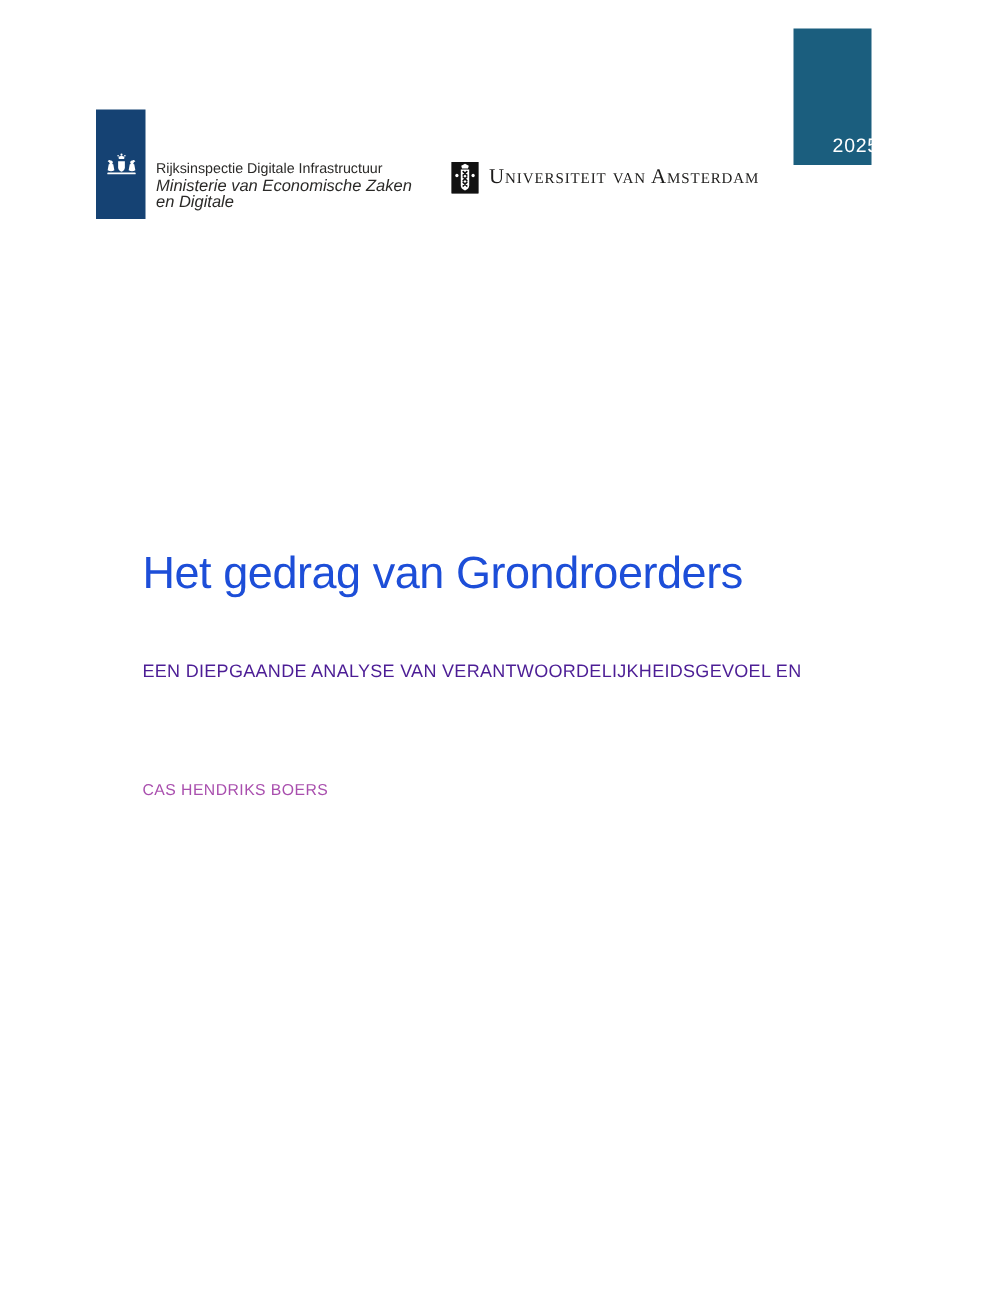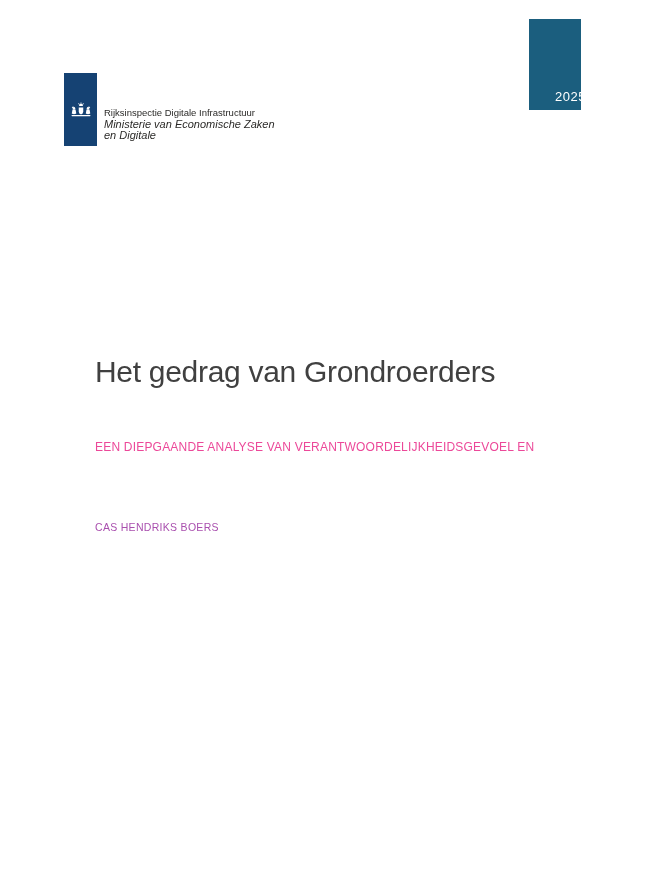--- a/index.html
+++ b/index.html
@@ -97,37 +97,37 @@
     font-size: 14px;
     letter-spacing: 0.6px;
     color: #1c1b1a;
     white-space: nowrap;
   }
 
   
   .cover-title {
     position: absolute;
     left: 95px;
-    top: 355px;
+    top: 366px;
     margin: 0;
     font-family: "Liberation Sans", sans-serif;
     font-weight: 400;
     font-size: 30px;
     letter-spacing: -0.3px;
-    color: #404040;
+    color: #1d4ed8;
     white-space: nowrap;
   }
   .cover-subtitle {
     position: absolute;
     left: 95px;
     top: 439px;
     font-size: 12px;
     line-height: 16px;
     letter-spacing: 0.2px;
-    color: #ec4899;
+    color: #4c1d95;
     width: 460px;
   }
   .cover-author {
     position: absolute;
     left: 95px;
     top: 475px;
     font-size: 10.5px;
     letter-spacing: 0.3px;
     color: #a94fae;
     white-space: nowrap;
@@ -169,20 +169,40 @@
         </svg>
       </span>
     </div>
     <div class="gov-text">
       <div class="gov-line1">Rijksinspectie Digitale Infrastructuur</div>
       <div class="gov-line2">Ministerie van Economische Zaken</div>
       <div class="gov-line3">en Digitale</div>
     </div>
   </div>
 
+  <div class="uva-logo">
+    <div class="uva-crest">
+      <svg width="18" height="21" viewBox="0 0 18 21" xmlns="http://www.w3.org/2000/svg">
+        <rect x="0" y="0" width="18" height="21" fill="#111111"></rect>
+
+        <path d="M6.5 2.5 L9 1.2 L11.5 2.5 L11 4.3 L7 4.3 Z" fill="#ffffff"></path>
+
+        <circle cx="3.6" cy="9" r="1.1" fill="#ffffff"></circle>
+        <circle cx="14.4" cy="9" r="1.1" fill="#ffffff"></circle>
+
+        <path d="M6.2 5 h5.6 v10.5 q0 2.5 -2.8 3.5 q-2.8 -1 -2.8 -3.5 Z" fill="#ffffff"></path>
+        <g stroke="#111111" stroke-width="1.1" stroke-linecap="round">
+          <path d="M7.8 6.4 L10.2 8.8 M10.2 6.4 L7.8 8.8"></path>
+          <path d="M7.8 10.0 L10.2 12.4 M10.2 10.0 L7.8 12.4"></path>
+          <path d="M7.8 13.6 L10.2 16.0 M10.2 13.6 L7.8 16.0"></path>
+        </g>
+      </svg>
+    </div>
+    <span class="uva-wordmark">Universiteit van Amsterdam</span>
+  </div>
 
   <h1 class="cover-title">Het gedrag van Grondroerders</h1>
 
   <div class="cover-subtitle">
     <div>EEN DIEPGAANDE ANALYSE VAN VERANTWOORDELIJKHEIDSGEVOEL EN</div>
   </div>
 
   <div class="cover-author">CAS HENDRIKS BOERS</div>
 
 </div>

